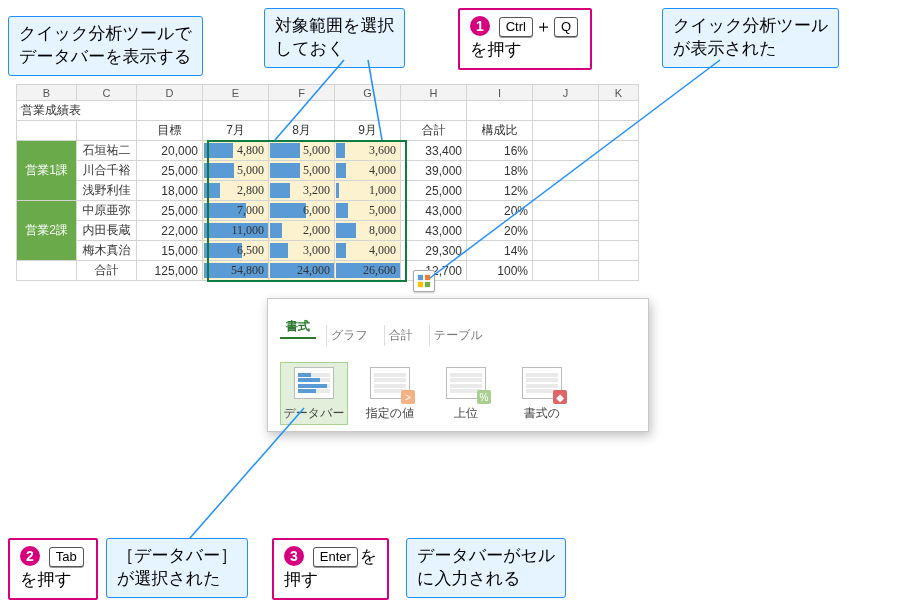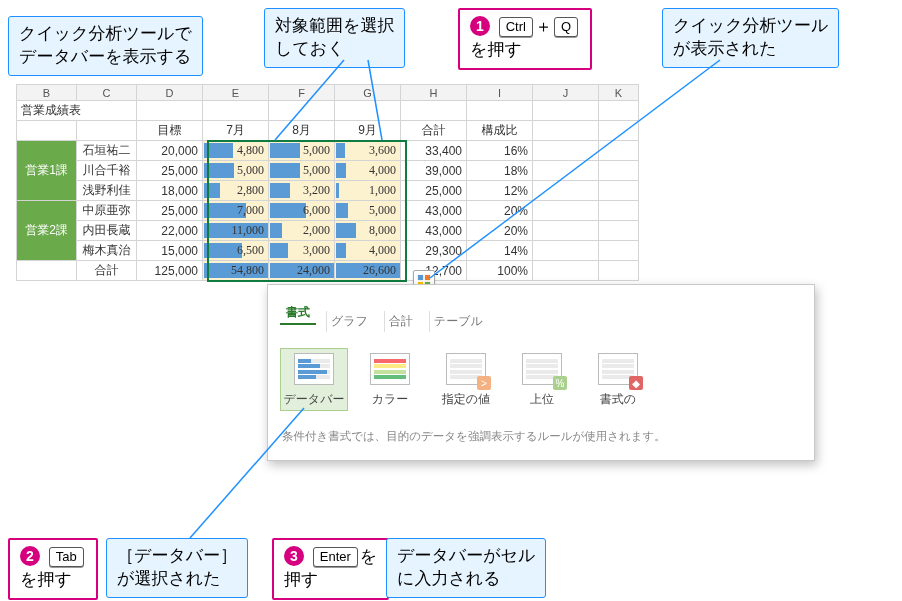--- a/index.html
+++ b/index.html
@@ -107,22 +107,22 @@
     background: #fff;
     border-radius: 2px;
     display: flex; align-items: center; justify-content: center;
     box-shadow: 0 1px 2px rgba(0,0,0,.2);
   }
   .qa-btn svg { width: 14px; height: 14px; }
 
   
   .qa-panel {
     position: absolute;
-    left: 267px; top: 284px;
-    width: 548px;
+    left: 267px; top: 298px;
+    width: 382px;
     background: #fff;
     border: 1px solid #c8c8c8;
     box-shadow: 2px 4px 10px rgba(0,0,0,.25);
     font-size: 12px;
     color: #444;
   }
   .qa-tabs {
     display: flex;
     padding: 10px 12px 6px 12px;
     gap: 10px;
@@ -354,29 +354,20 @@
     <div class="qa-item active">
       <div class="qa-icn databar">
           <div class="r r1"></div>
           <div class="r r2"></div>
           <div class="r r3"></div>
           <div class="r r4"></div>
         </div>
       <div>データバー</div>
     </div>
     <div class="qa-item">
-      <div class="qa-icn color">
-          <div class="r r1"></div>
-          <div class="r r2"></div>
-          <div class="r r3"></div>
-          <div class="r r4"></div>
-        </div>
-      <div>カラー</div>
-    </div>
-    <div class="qa-item">
       <div class="qa-icn gt">
           <div class="r"></div>
           <div class="r"></div>
           <div class="r"></div>
           <div class="r"></div>
           <div class="corner">&gt;</div>
         </div>
       <div>指定の値</div>
     </div>
     <div class="qa-item">
@@ -393,36 +384,35 @@
       <div class="qa-icn clear">
           <div class="r"></div>
           <div class="r"></div>
           <div class="r"></div>
           <div class="r"></div>
           <div class="corner">◆</div>
         </div>
       <div>書式の</div>
     </div>
   </div>
-  <div class="qa-desc">条件付き書式では、目的のデータを強調表示するルールが使用されます。</div>
 </div>
 
 <div class="callout magenta" style="left:8px; top:538px">
   <span class="stepnum">2</span>
   <span class="key">Tab</span><br>
   <span>を押す</span>
 </div>
 <div class="callout blue" style="left:106px; top:538px"><span style="white-space:pre">［データバー］
 が選択された</span></div>
 <div class="callout magenta" style="left:272px; top:538px">
   <span class="stepnum">3</span>
   <span class="key">Enter</span><span style="white-space:pre">を
 押す</span>
 </div>
-<div class="callout blue" style="left:386px; top:538px"><span style="white-space:pre">データバーがセル
+<div class="callout blue" style="left:406px; top:538px"><span style="white-space:pre">データバーがセル
 に入力される</span></div>
 
 <svg class="lines">
   <line x1="344" y1="60" x2="275" y2="140" stroke="#1e90ff" stroke-width="1.5"></line>
   <line x1="368" y1="60" x2="382" y2="140" stroke="#1e90ff" stroke-width="1.5"></line>
   <line x1="720" y1="60" x2="430" y2="278" stroke="#1e90ff" stroke-width="1.5"></line>
   <line x1="190" y1="538" x2="304" y2="408" stroke="#1e90ff" stroke-width="1.5"></line>
 </svg>
 
 </body></html>

